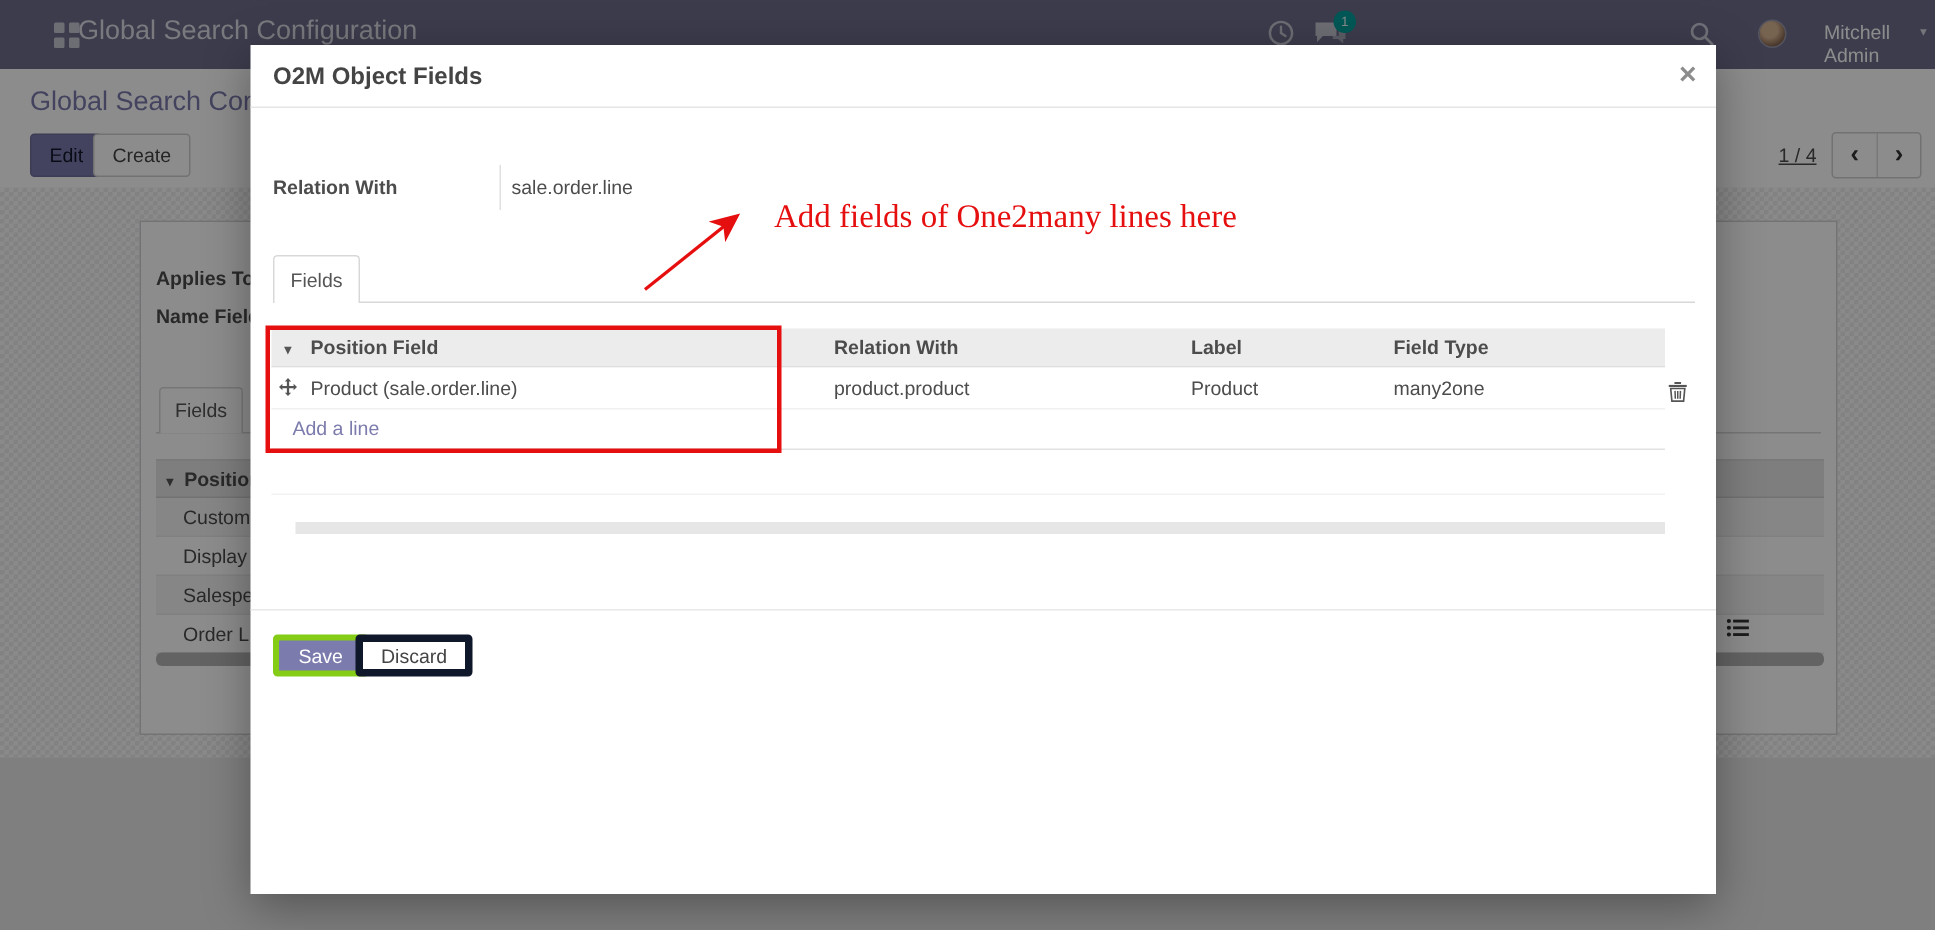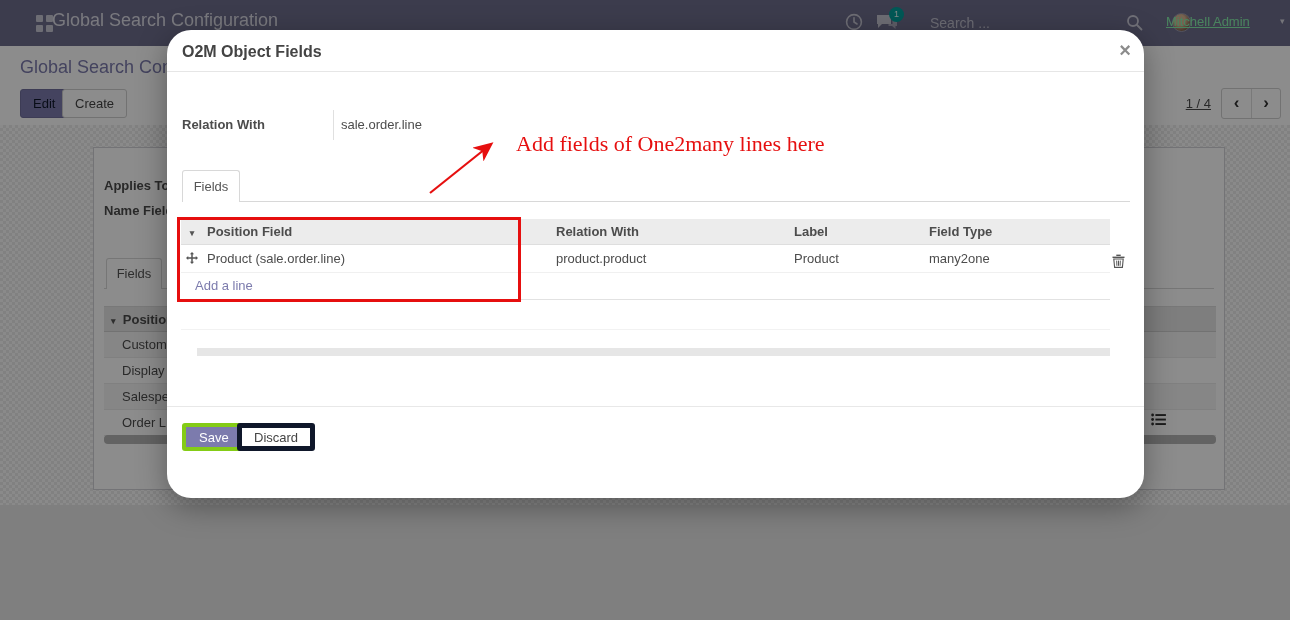--- a/index.html
+++ b/index.html
@@ -19,21 +19,21 @@
   .nav-icon { position:absolute; top:13px; cursor:pointer; }
   .badge { position:absolute; left:889px; top:7px; min-width:15px; height:15px; border-radius:8px;
     background:#00a09d; color:#eafaf9; font-size:9px; line-height:15px; text-align:center; padding:0 3px; }
   .nav-search { position:absolute; left:930px; top:11px; width:185px; height:24px;
     background:transparent; border:none; outline:none; color:#e6e6ee; font-size:14px;
     font-family:"Liberation Sans",sans-serif; }
   .nav-search::placeholder { color:#c4c4d2; opacity:1; }
   .avatar { position:absolute; left:1172px; top:13px; width:19px; height:19px; border-radius:50%;
     background:radial-gradient(circle at 40% 35%, #d8b493 0 35%, #8a6a52 70%, #574237 100%);
     border:1px solid #9a99ad; }
-  .nav-user { position:absolute; left:1166px; top:14px; font-size:13px; color:#86efac; cursor:pointer;text-decoration:underline; }
+  .nav-user { position:absolute; left:1216px; top:14px; font-size:13px; color:#ffffff; cursor:pointer; }
   .nav-caret { position:absolute; left:1280px; top:16px; font-size:9px; color:#d5d5df; }
 
   
   .breadcrumb { position:absolute; left:20px; top:57px; font-size:18px; color:#7c7bad;
     white-space:nowrap; cursor:pointer; }
   .btn { display:inline-block; font-size:13px; border-radius:3px; cursor:pointer;
     line-height:27px; padding:0 12px; }
   .btn-edit { position:absolute; left:20px; top:89px; background:#7c7bad; border:1px solid #6f6e9c; color:#0f172a; }
   .btn-create { position:absolute; left:62px; top:89px; background:#fff; border:1px solid #cfcfcf; color:#444; }
   .pager { position:absolute; right:9px; top:88px; display:flex; align-items:center; gap:10px; }
@@ -65,22 +65,22 @@
   .bg-row { height:26px; font-size:13px; color:#4c4c4c; line-height:26px; padding-left:18px;
     border-bottom:1px solid #e9e9e9; white-space:nowrap; overflow:hidden; }
   .bg-row.stripe { background:#f4f4f4; }
   .hscroll { position:absolute; left:10px; top:287px; width:1112px; height:9px; background:#b4b4b4; border-radius:4px; }
   .caret-glyph { font-size:9px; color:#555; }
 
   
   .dim { position:absolute; inset:0; background:rgba(0,0,0,0.45); z-index:40; }
 
   
-  .modal { position:absolute; left:167px; top:30px; width:977px; height:468px; background:#fff;
-    z-index:50; box-shadow:0 8px 30px rgba(0,0,0,0.35);border-radius:24px; }
+  .modal { position:absolute; left:167px; top:30px; width:977px; height:566px; background:#fff;
+    z-index:50; box-shadow:0 8px 30px rgba(0,0,0,0.35); }
   .m-title { position:absolute; left:15px; top:13px; font-size:16px; font-weight:bold; color:#444; }
   .m-close { position:absolute; right:13px; top:8px; font-size:20px; color:#8c8c8c; cursor:pointer;
     font-weight:bold; line-height:1.2; }
   .m-head-line { position:absolute; left:0; right:0; top:41px; border-bottom:1px solid #e6e6e6; }
   .m-rel-label { position:absolute; left:15px; top:87px; width:146px; font-size:13px; font-weight:bold; color:#4c4c4c; }
   .m-rel-sep { position:absolute; left:166px; top:80px; height:30px; border-left:1px solid #e0e0e0; }
   .m-rel-value { position:absolute; left:174px; top:87px; font-size:13px; color:#4c4c4c; }
   .m-annotation { position:absolute; left:349px; top:101px; font-family:"Liberation Serif", serif;
     font-size:22px; color:#e60f0f; white-space:nowrap; }
   .m-arrow { position:absolute; left:255px; top:105px; }
@@ -135,21 +135,20 @@
       </svg>
     </div>
     <div class="nav-icon" style="left:876px; top:14px;">
       <svg width="22" height="17" viewBox="0 0 22 17">
         <path d="M1 1 h14 v9 h-9 l-4 4 v-4 h-1 z" fill="#c7c7d4"></path>
         <path d="M16.5 4 h4.5 v8 h-1.5 v3 l-3.5-3 h-3.5 v-2 h4 z" fill="#a9a9bb"></path>
       </svg>
     </div>
     <div class="badge">1</div>
 
-    <input class="nav-search" type="text" placeholder="Search ..." style="">
     <div class="nav-icon" style="left:1126px; top:14px;">
       <svg width="17" height="17" viewBox="0 0 17 17">
         <circle cx="7" cy="7" r="5" fill="none" stroke="#cdcdda" stroke-width="1.8"></circle>
         <path d="M11 11 L15.5 15.5" stroke="#cdcdda" stroke-width="1.8" stroke-linecap="round"></path>
       </svg>
     </div>
 
     <div class="avatar"></div>
     <div class="nav-user">Mitchell Admin</div>
     <div class="nav-caret">▾</div>

